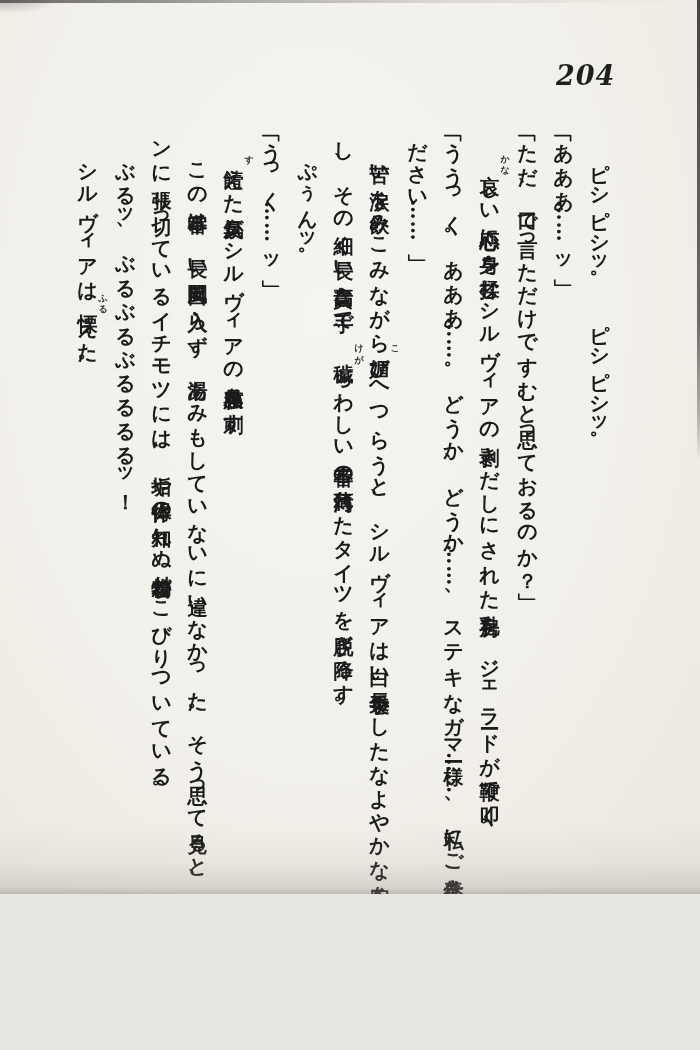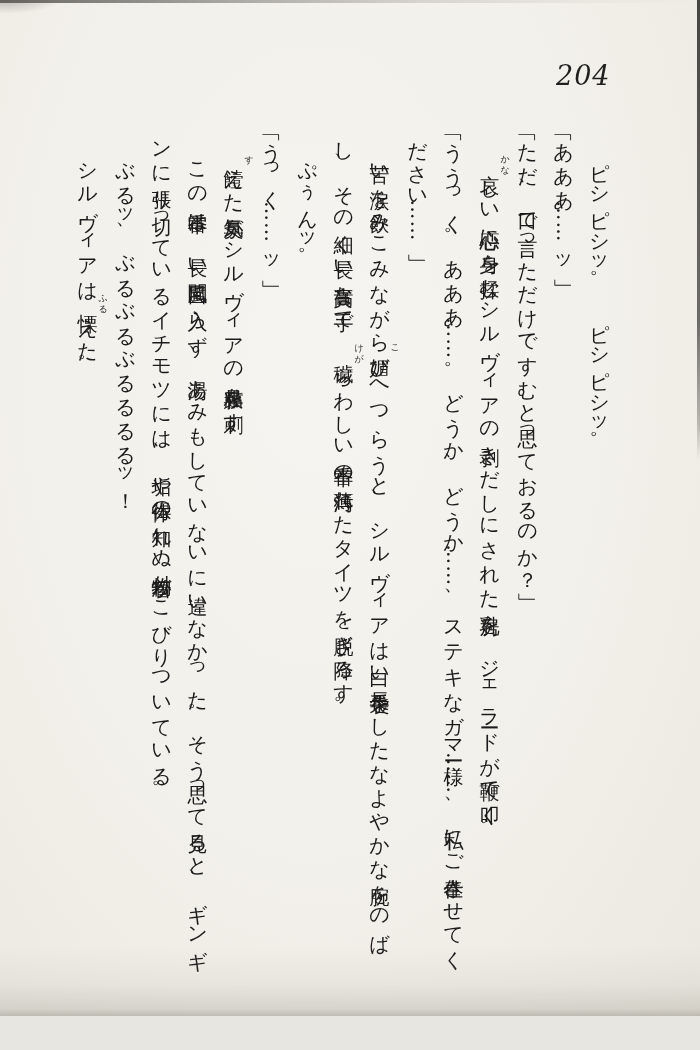--- a/index.html
+++ b/index.html
@@ -3,26 +3,27 @@
 <meta charset="utf-8">
 <style>
   html, body {
     margin: 0;
     padding: 0;
     background: #e8e6e0;
   }
   .page {
     position: relative;
     width: 700px;
-    height: 1016px;
+    height: 894px;
     overflow: hidden;
     background: #f2f0ea;
     background-image: radial-gradient(ellipse at 45% 35%, #f6f4f0 0%, #f2f0ea 55%, #ebe8e1 100%);
     font-family: "DejaVu Serif", "Liberation Serif", serif;
     color: #1b1b1b;
+    font-weight: bold;
   }
   .page-number {
     position: absolute;
     top: 60px;
     left: 556px;
     font-style: italic;
     font-size: 27px;
     letter-spacing: 1px;
     color: #1f1f1f;
   }

